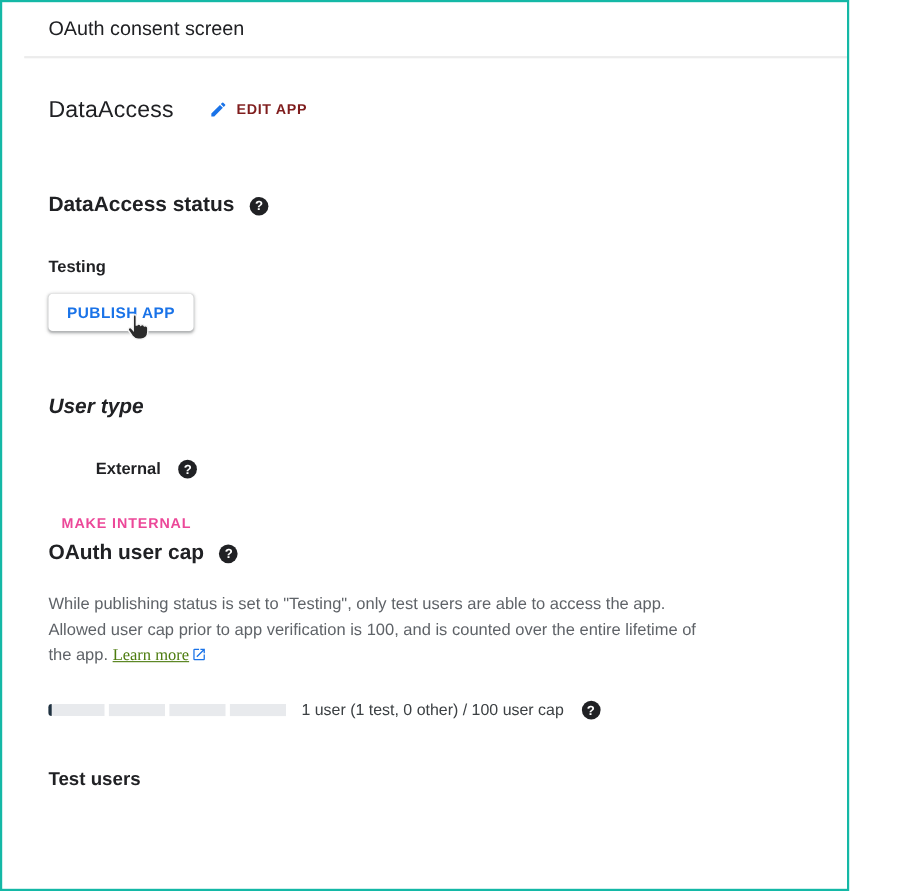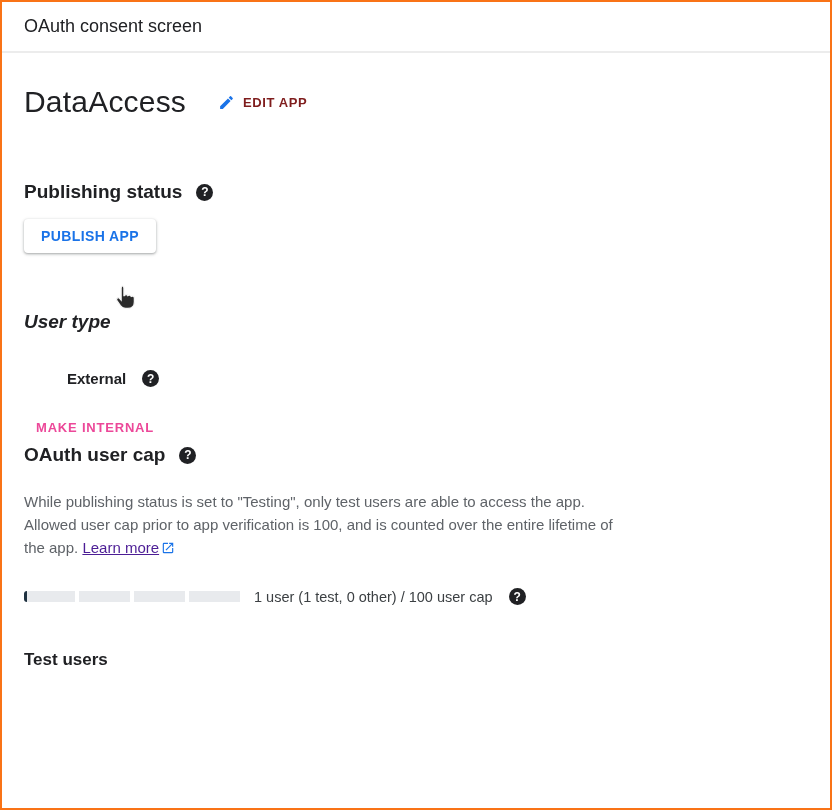--- a/index.html
+++ b/index.html
@@ -3,25 +3,26 @@
 <meta charset="utf-8">
 <style>
   * { box-sizing: border-box; margin: 0; padding: 0; }
   html, body { width: 832px; height: 810px; background: #ffffff; }
   body {
     font-family: "Liberation Sans", "DejaVu Sans", sans-serif;
     color: #202124;
     position: relative;
   }
   .frame {
-    width: 832px; height: 810px;
-    border: 2px solid #f97316;
+    width: 772px; height: 810px;
+    border: 2px solid #14b8a6;
     background: #ffffff;
     overflow: hidden;
     position: relative;
+    padding-left: 20px;
   }
   
   .topbar {
     height: 51px;
     display: flex;
     align-items: center;
     padding: 0 22px;
     border-bottom: 2px solid #ececec;
   }
   .topbar-title {
@@ -32,21 +33,21 @@
   .content {
     padding: 0 22px;
   }
   
   .app-row {
     margin-top: 32px;
     display: flex;
     align-items: center;
   }
   .app-name {
-    font-size: 30px;
+    font-size: 21px;
     font-weight: 400;
     color: #202124;
     letter-spacing: 0.2px;
   }
   .edit-app-btn {
     display: inline-flex;
     align-items: center;
     gap: 8px;
     margin-left: 28px;
     background: transparent;
@@ -128,23 +129,24 @@
   
   .usercap-heading { }
   .usercap-desc {
     margin-top: 24px;
     max-width: 612px;
     font-size: 15px;
     line-height: 23px;
     color: #5f6368;
   }
   .learn-more-link {
-    color: #4c1d95;
+    color: #4d7c0f;
     text-decoration: underline;
     white-space: nowrap;
+    font-family: Liberation Serif, serif;
   }
   .ext-link-icon svg { vertical-align: -2px; margin-left: 2px; }
   .usage-row {
     margin-top: 29px;
     display: flex;
     align-items: center;
   }
   .progress-track {
     position: relative;
     width: 216px;
@@ -203,23 +205,24 @@
           <svg width="17" height="17" viewBox="0 0 24 24" fill="#1a73e8">
             <path d="M3 17.25V21h3.75L17.81 9.94l-3.75-3.75L3 17.25zM20.71 7.04c.39-.39.39-1.02 0-1.41l-2.34-2.34a.996.996 0 0 0-1.41 0l-1.83 1.83 3.75 3.75 1.83-1.83z"></path>
           </svg>
         </span>
         <span>EDIT APP</span>
       </button>
     </div>
 
     
     <div class="section-heading publishing-heading">
-      <span>Publishing status</span>
-      <span class="help-icon">?</span>
-    </div>
+      <span>DataAccess status</span>
+      <span class="help-icon">?</span>
+    </div>
+    <div class="sub-label status-value">Testing</div>
     <button class="publish-btn">PUBLISH APP</button>
 
     
     <div class="section-heading usertype-heading">User type</div>
     <div class="sub-label usertype-value">
       <span>External</span>
       <span class="help-icon">?</span>
     </div>
     <button class="make-internal-btn">MAKE INTERNAL</button>
 

